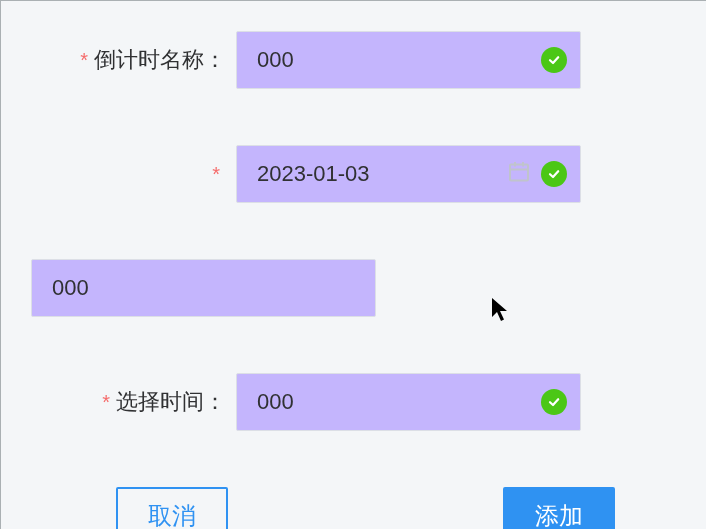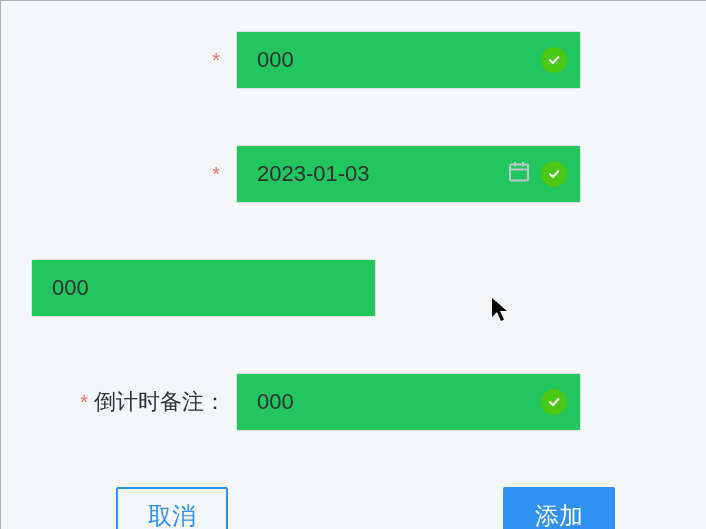--- a/index.html
+++ b/index.html
@@ -43,21 +43,21 @@
   }
   .input-col {
     flex: 0 0 auto;
     width: 345px;
     position: relative;
   }
   .text-input {
     width: 100%;
     height: 58px;
     border: 1px solid #dcdfe6;
-    background: #22c55e;
+    background: #c4b5fd;
     font-size: 22px;
     color: #303133;
     padding: 0 48px 0 20px;
     outline: none;
     border-radius: 2px;
     line-height: 56px;
   }
   .text-input.date {
   }
   .validate-icon {
@@ -119,20 +119,21 @@
   }
 </style>
 </head>
 <body>
 
 <div class="form">
 
   <div class="row">
     <div class="label-col">
       <span class="required-star">*</span>
+      <span class="label-text">倒计时名称：</span>
     </div>
     <div class="input-col">
       <input class="text-input" type="text" value="000" style="">
       <span class="validate-icon">
         <span class="check-circle">
           <svg width="14" height="14" viewBox="0 0 14 14">
               <path d="M3 7.2 L6 10 L11.2 4.2" stroke="#ffffff" stroke-width="2.2" fill="none" stroke-linecap="round" stroke-linejoin="round"></path>
             </svg>
         </span>
       </span>
@@ -165,21 +166,21 @@
 
   <div class="row">
     <div class="input-col">
       <input class="text-input" type="text" value="000" style="">
     </div>
   </div>
 
   <div class="row">
     <div class="label-col">
       <span class="required-star">*</span>
-      <span class="label-text">倒计时备注：</span>
+      <span class="label-text">选择时间：</span>
     </div>
     <div class="input-col">
       <input class="text-input" type="text" value="000" style="">
       <span class="validate-icon">
         <span class="check-circle">
           <svg width="14" height="14" viewBox="0 0 14 14">
               <path d="M3 7.2 L6 10 L11.2 4.2" stroke="#ffffff" stroke-width="2.2" fill="none" stroke-linecap="round" stroke-linejoin="round"></path>
             </svg>
         </span>
       </span>

